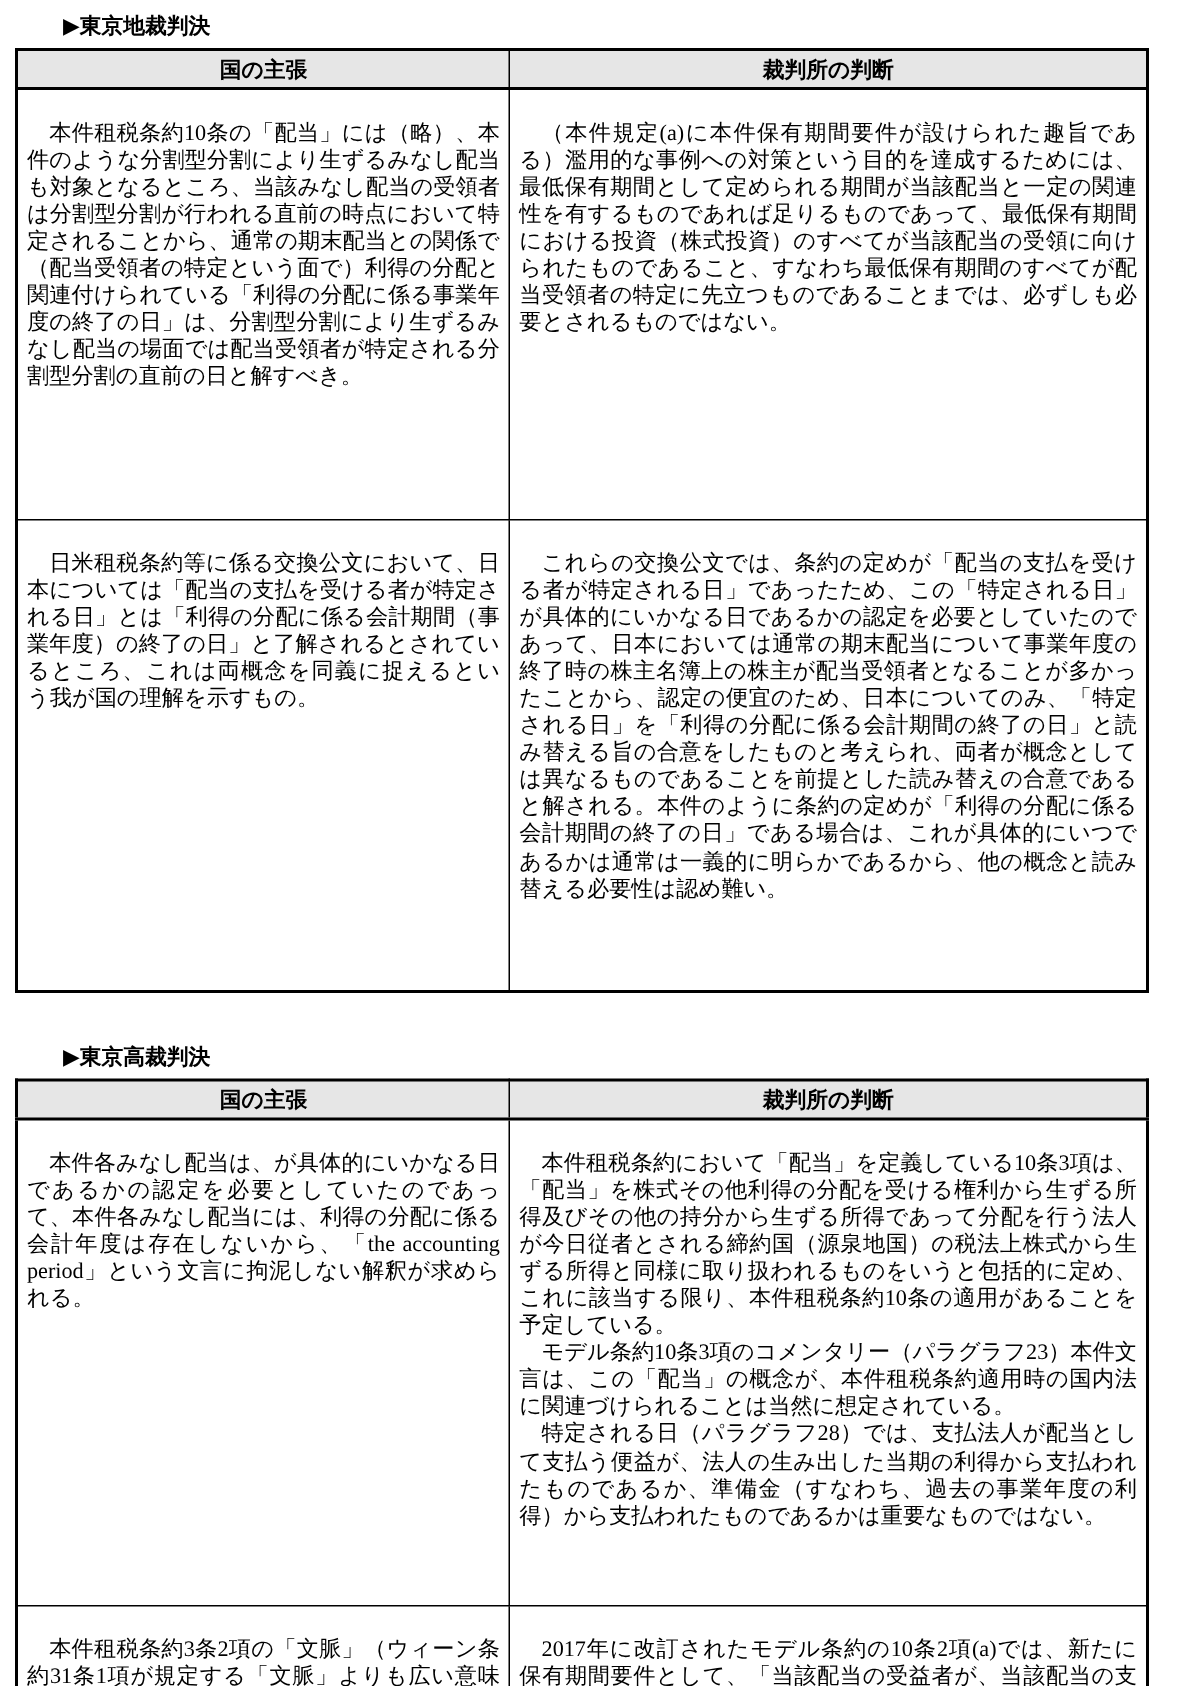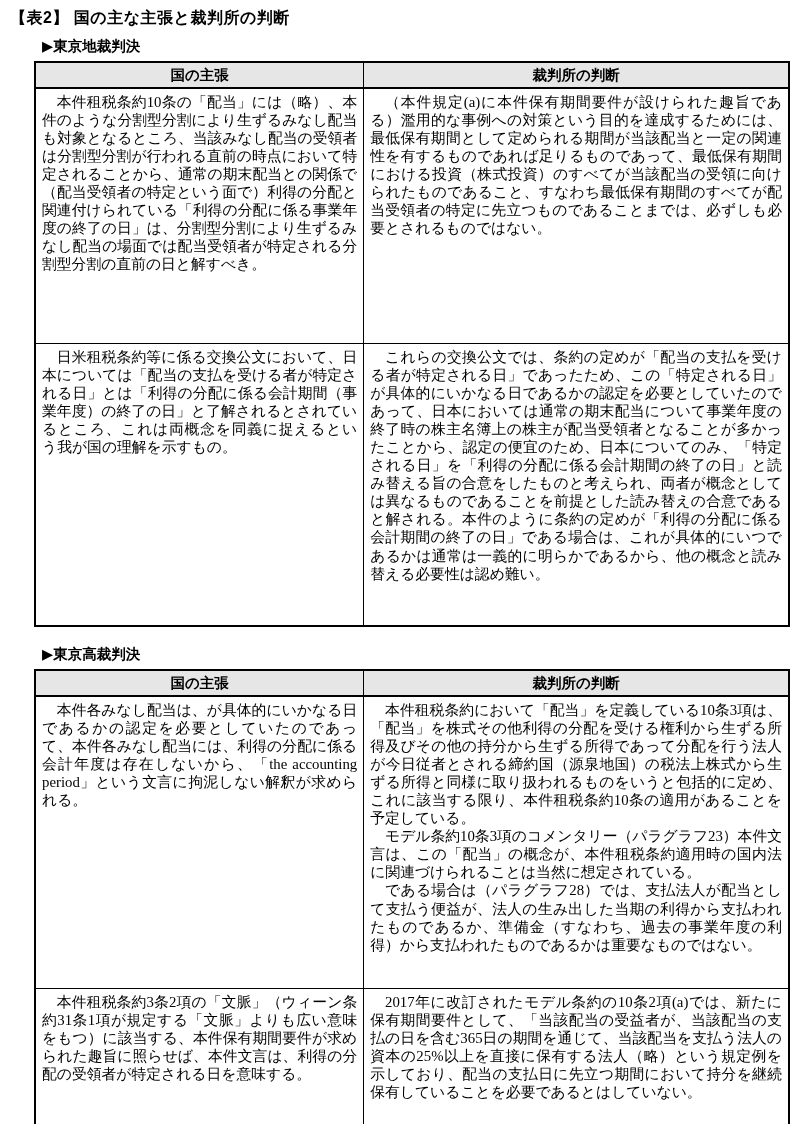--- a/index.html
+++ b/index.html
@@ -25,67 +25,66 @@
     letter-spacing: 0.5px;
   }
   .subheading {
     font-family: "Liberation Sans", "DejaVu Sans", sans-serif;
     font-size: 14.5px;
     font-weight: bold;
     margin: 0 0 5px 0;
     padding-left: 32px;
   }
   .subheading.second {
-    margin-top: 18px;
+    margin-top: 33px;
   }
   table.judgment-table {
     border-collapse: collapse;
     table-layout: fixed;
     width: 756px;
-    margin-left: 24px;
+    margin-left: 0;
     border: 2px solid #000000;
   }
   table.judgment-table col.col-claim   { width: 43.6%; }
   table.judgment-table col.col-judgment{ width: 56.4%; }
   table.judgment-table th {
     font-family: "Liberation Sans", "DejaVu Sans", sans-serif;
     font-size: 14.5px;
     font-weight: bold;
     text-align: center;
     vertical-align: middle;
     background: #e6e6e6;
     border: 1px solid #000000;
     border-bottom: 2px solid #000000;
     height: 22px;
     padding: 1px 4px;
   }
   table.judgment-table td {
     border: 1px solid #000000;
     vertical-align: top;
-    padding: 4px 6px;
+    padding: 20px 6px;
     font-size: 14.8px;
     line-height: 1.22;
     text-align: justify;
   }
   table.judgment-table td p {
     margin: 0;
     text-indent: 1em;
   }
   
   .t1r1 td { height: 246px; }
   .t1r2 td { height: 273px; }
   .t2r1 td { height: 283px; }
   .t2r2 td { height: 130px; }
 </style>
 </head>
 <body>
 
 <div class="page">
 
-  <h1 class="title">【表2】 国の主な主張と裁判所の判断</h1>
 
   <h2 class="subheading">▶東京地裁判決</h2>
 
   <table class="judgment-table">
     <colgroup>
         <col class="col-claim">
         <col class="col-judgment">
       </colgroup>
     <thead>
       <tr>
@@ -127,21 +126,21 @@
       </tr>
     </thead>
     <tbody>
       <tr class="t2r1">
         <td>
           <p>本件各みなし配当は、が具体的にいかなる日であるかの認定を必要としていたのであって、本件各みなし配当には、利得の分配に係る会計年度は存在しないから、「the accounting period」という文言に拘泥しない解釈が求められる。</p>
         </td>
         <td>
           <p>本件租税条約において「配当」を定義している10条3項は、「配当」を株式その他利得の分配を受ける権利から生ずる所得及びその他の持分から生ずる所得であって分配を行う法人が今日従者とされる締約国（源泉地国）の税法上株式から生ずる所得と同様に取り扱われるものをいうと包括的に定め、これに該当する限り、本件租税条約10条の適用があることを予定している。</p>
           <p>モデル条約10条3項のコメンタリー（パラグラフ23）本件文言は、この「配当」の概念が、本件租税条約適用時の国内法に関連づけられることは当然に想定されている。</p>
-          <p>である場合は（パラグラフ28）では、支払法人が配当として支払う便益が、法人の生み出した当期の利得から支払われたものであるか、準備金（すなわち、過去の事業年度の利得）から支払われたものであるかは重要なものではない。</p>
+          <p>特定される日（パラグラフ28）では、支払法人が配当として支払う便益が、法人の生み出した当期の利得から支払われたものであるか、準備金（すなわち、過去の事業年度の利得）から支払われたものであるかは重要なものではない。</p>
         </td>
       </tr>
       <tr class="t2r2">
         <td>
           <p>本件租税条約3条2項の「文脈」（ウィーン条約31条1項が規定する「文脈」よりも広い意味をもつ）に該当する、本件保有期間要件が求められた趣旨に照らせば、本件文言は、利得の分配の受領者が特定される日を意味する。</p>
         </td>
         <td>
           <p>2017年に改訂されたモデル条約の10条2項(a)では、新たに保有期間要件として、「当該配当の受益者が、当該配当の支払の日を含む365日の期間を通じて、当該配当を支払う法人の資本の25%以上を直接に保有する法人（略）という規定例を示しており、配当の支払日に先立つ期間において持分を継続保有していることを必要であるとはしていない。</p>
         </td>
       </tr>

